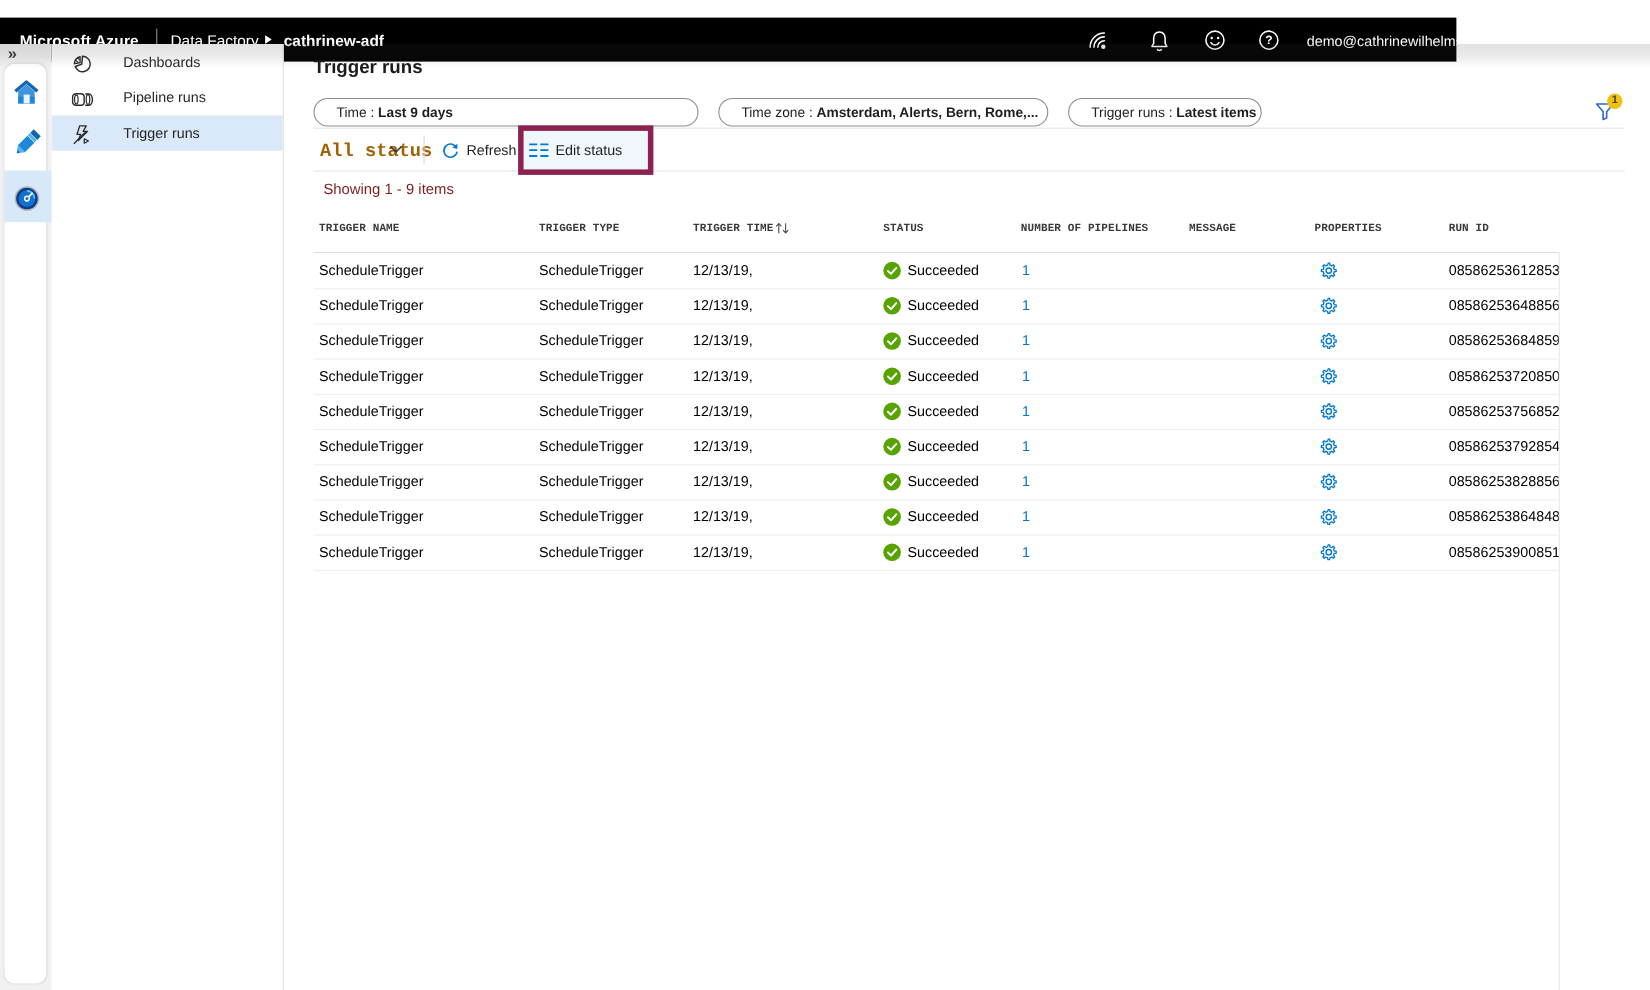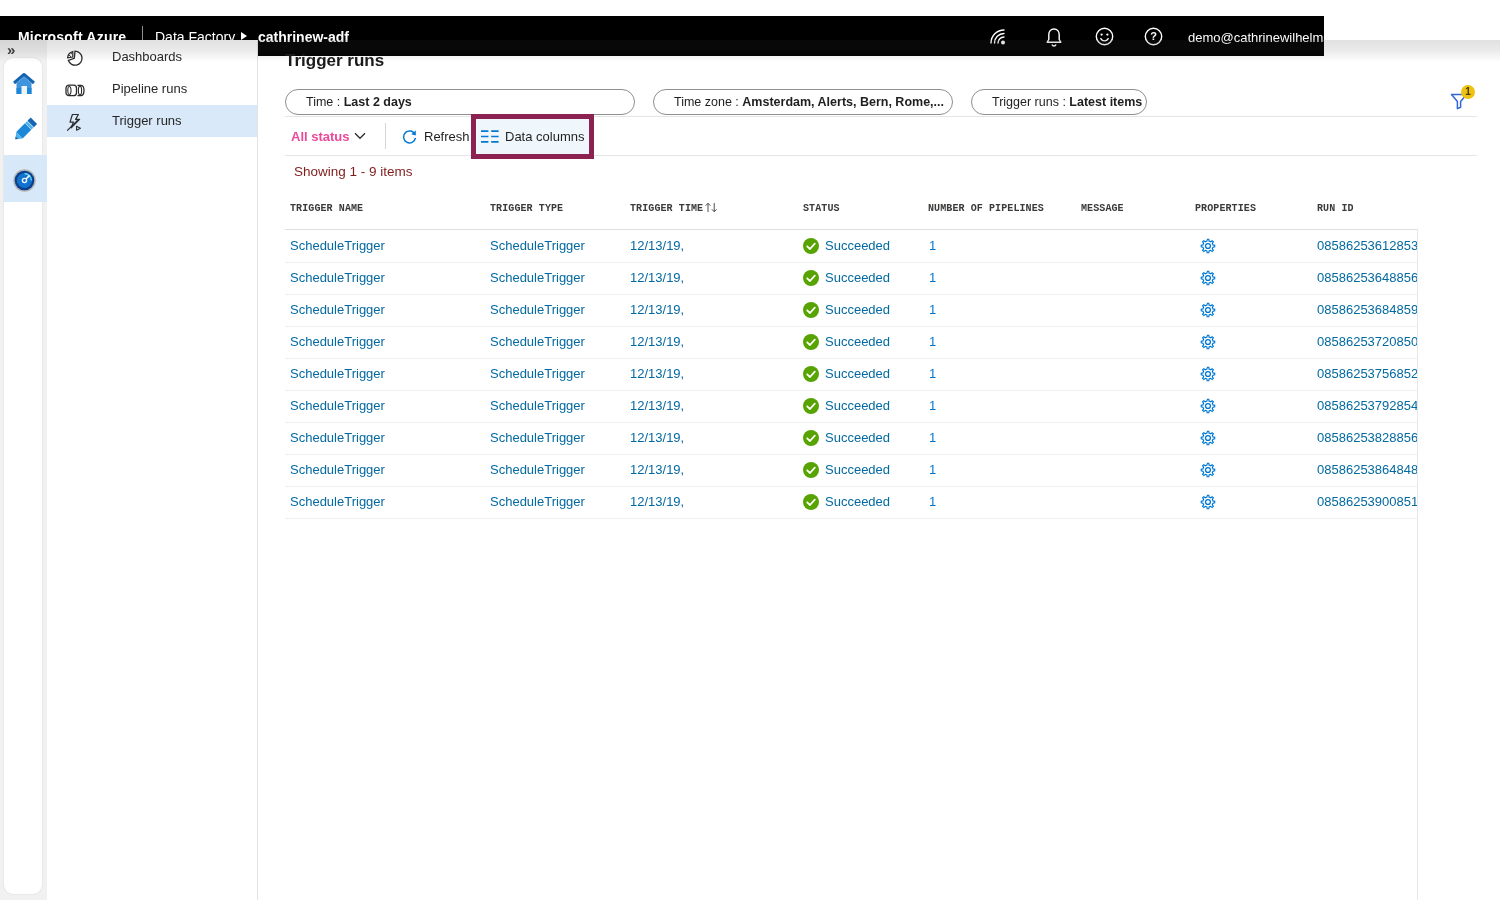--- a/index.html
+++ b/index.html
@@ -31,29 +31,29 @@
 #pill1 { left:27px; width:350px; }
 #pill2 { left:395px; width:300px; }
 #pill3 { left:713px; width:176px; }
 .pill span { padding-left:20px; }
 .hline { position:absolute; left:27px; height:1px; background:#e5e5e5; }
 #tbl-l1 { top:76px; width:1192px; }
 #tbl-l2 { top:115px; width:1192px; }
 #headline { top:189px; width:1132px; background:#dedede; }
 .rowline { width:1132px; background:#efefef; }
 #vline { position:absolute; left:1159px; top:189px; width:1px; height:671px; background:#e8e8e8; }
-#allstatus { position:absolute; left:33px; top:89px; font-size:13px; font-weight:bold; color:#ec4899; }
+#allstatus { position:absolute; left:33px; top:89px; font-size:17px; font-weight:bold; color:#a16207;font-family:Liberation Mono, monospace; }
 #tooldiv { position:absolute; left:127px; top:83px; width:1px; height:26px; background:#d6d6d6; }
 #refresh { position:absolute; left:166px; top:89px; font-size:13px; color:#201f1e; }
 #editbg { position:absolute; left:218px; top:79px; width:113px; height:35px; background:#eff6fc; }
 #editcol { position:absolute; left:247px; top:89px; font-size:13px; color:#201f1e; }
 #annot { position:absolute; left:213px; top:74px; width:123px; height:45px; border:5px solid #8c2251; }
 #showing { position:absolute; left:36px; top:124px; font-size:13.5px; color:#7f1d1d; }
 .th { position:absolute; top:163px; font-size:10px; font-weight:bold; color:#3b3a38; letter-spacing:.1px; white-space:nowrap;font-family:Liberation Mono, monospace; }
-.cell { position:absolute; font-size:13px; color:#0369a1; white-space:nowrap; }
+.cell { position:absolute; font-size:13px; color:#000000; white-space:nowrap; }
 .blue { color:#0078d4; }
 .chk { position:absolute; width:16px; height:16px; border-radius:50%; background:#57a300; }
 </style>
 </head>
 <body>
 <div id="topbar">
   <div id="brand">Microsoft Azure</div>
   <div id="tbdiv"></div>
   <div id="crumb1">Data Factory</div>
   <svg class="tbicon" style="left:240px; top:15px;" width="8" height="10" viewBox="0 0 8 10">
@@ -139,30 +139,30 @@
       <span class="mico"><svg width="18" height="19" viewBox="0 0 18 19">
           <path d="M7.4 1.5 L13.4 1.5 L10.6 6.4 L14.6 6.4 L6.2 14.8 L8.4 9.1 L5 9.1 Z" fill="none" stroke="#2b2b2b" stroke-width="1.2" stroke-linejoin="round"></path>
           <path d="M2.2 17.6 L13.2 6.6" stroke="#2b2b2b" stroke-width="1.2"></path>
           <path d="M11.6 13.2 L15.4 15.2 L11.6 17.2 Z" fill="none" stroke="#2b2b2b" stroke-width="1.1" stroke-linejoin="round"></path>
         </svg></span>
       <span class="mtxt">Trigger runs</span>
     </div>
 </div>
 <div id="content">
   <div id="title">Trigger runs</div>
-  <div class="pill" id="pill1"><span>Time : <b>Last 2 days</b></span></div>
+  <div class="pill" id="pill1"><span>Time : <b>Last 9 days</b></span></div>
   <div class="pill" id="pill2"><span>Time zone : <b>Amsterdam, Alerts, Bern, Rome,...</b></span></div>
   <div class="pill" id="pill3"><span>Trigger runs : <b>Latest items</b></span></div>
   <div class="hline" id="tbl-l1"></div>
   <div class="hline" id="tbl-l2"></div>
   <div id="allstatus">All status</div>
   <div id="tooldiv"></div>
   <div id="refresh">Refresh</div>
   <div id="editbg"></div>
-  <div id="editcol">Data columns</div>
+  <div id="editcol">Edit status</div>
   <div id="annot"></div>
   <svg class="abs" style="left:1192px; top:53px;" width="18" height="17" viewBox="0 0 18 17">
     <path d="M1.5 1.5 L16.5 1.5 L10.6 8.6 L10.6 14.2 L7.4 15.6 L7.4 8.6 Z" fill="none" stroke="#3069d6" stroke-width="1.5" stroke-linejoin="round"></path>
   </svg>
   <div class="abs" style="left:1203px; top:45px; width:14px; height:14px; border-radius:50%; background:#edc211; text-align:center; font-size:10px; font-weight:bold; color:#4a3b00; line-height:14px;">1</div>
   <svg class="abs" style="left:96px; top:92px;" width="12" height="8" viewBox="0 0 12 8">
     <path d="M1 1.2 L6 6.2 L11 1.2" fill="none" stroke="#333" stroke-width="1.4"></path>
   </svg>
   <svg class="abs" style="left:143px; top:88px;" width="17" height="17" viewBox="0 0 17 17">
     <path d="M14.2 6.8 A 6 6 0 1 0 14.5 9.9" fill="none" stroke="#0078d4" stroke-width="1.5"></path>

